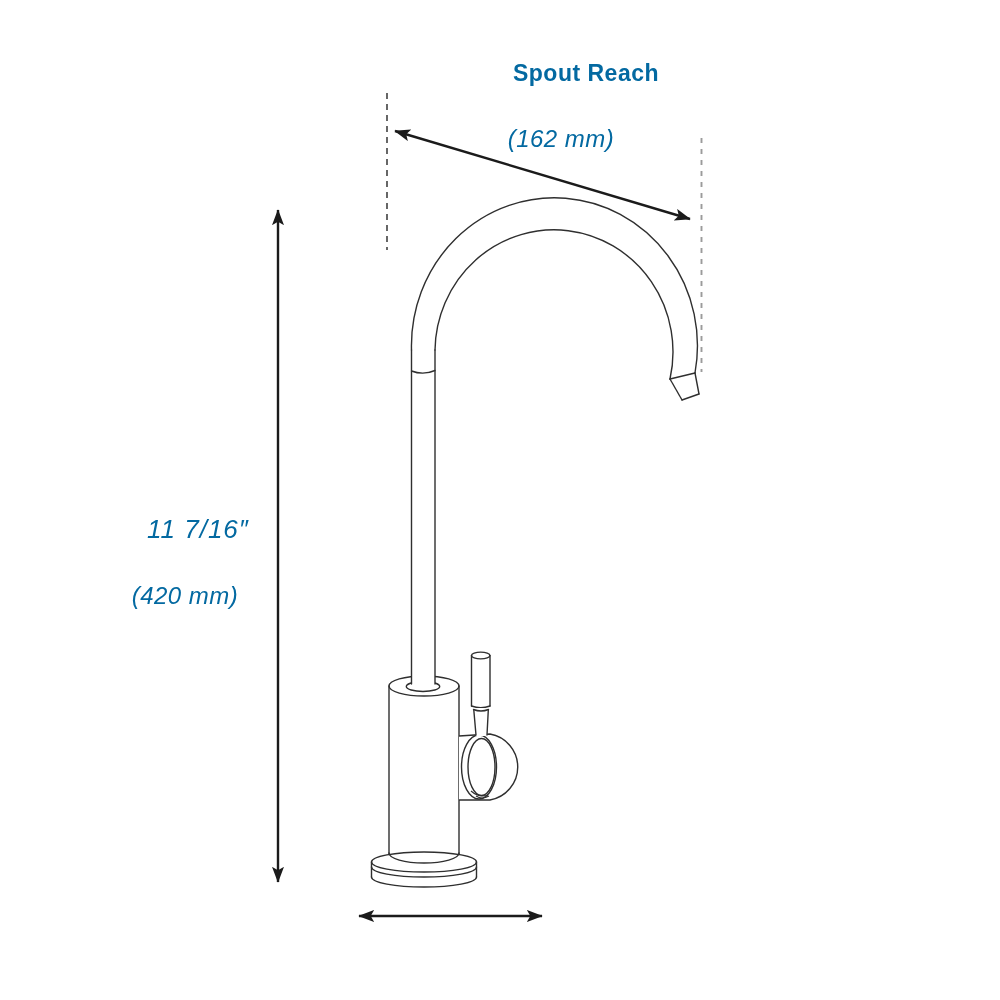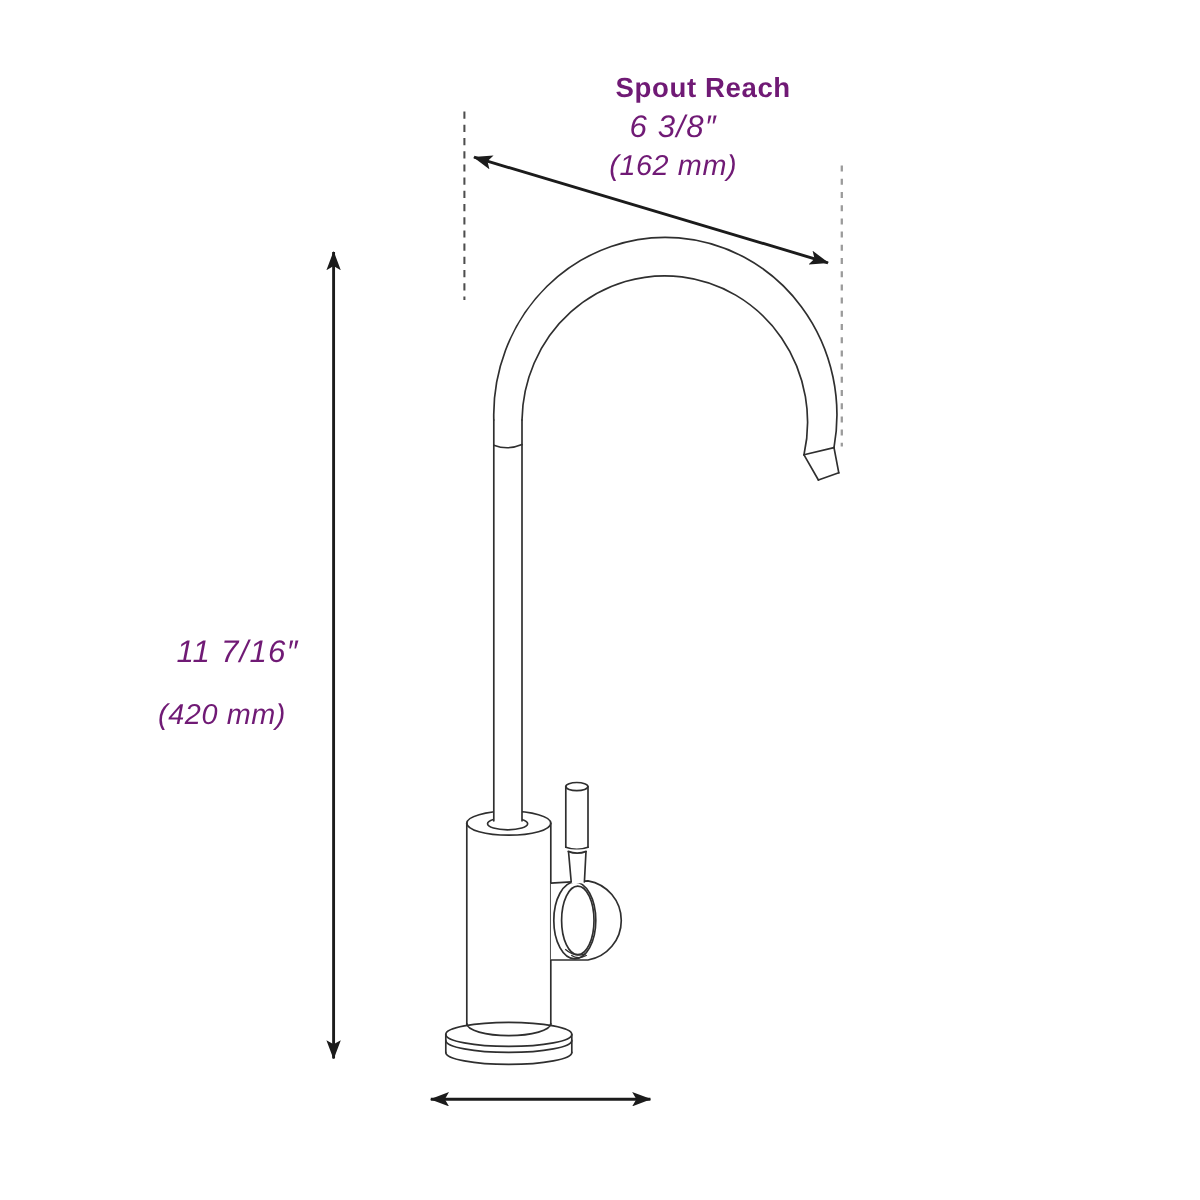--- a/index.html
+++ b/index.html
@@ -1,18 +1,18 @@
 <!DOCTYPE html>
 <html style="--line: #2f2f2f; --arrow: #1b1b1b; --text: #1b1b1b; --dash_dark: #4d4d4d; --dash_light: #9b9b9b; --background: #ffffff;"><head>
 <meta charset="utf-8">
 <style>
   html,body{margin:0;padding:0;background:#fff;}
   .stage{
     position:relative;width:1000px;height:1000px;background:#fff;
-    font-family:"Liberation Sans", sans-serif;color:#701a75;overflow:hidden;border-radius:19px;
+    font-family:"Liberation Sans", sans-serif;color:#0369a1;overflow:hidden;border-radius:19px;
   }
   .stage svg{position:absolute;left:0;top:0;}
   .lbl{position:absolute;width:300px;text-align:center;line-height:1.05;white-space:nowrap;}
   .dim-title{font-weight:700;font-size:23px;letter-spacing:.5px;}
   .dim-in{font-style:italic;font-size:26px;letter-spacing:1px;}
   .dim-mm{font-style:italic;font-size:24px;letter-spacing:.5px;}
 
   .outline{fill:none;stroke:var(--line,#2f2f2f);stroke-width:1.4;stroke-linecap:round;}
   .fillw{fill:#ffffff;stroke:var(--line,#2f2f2f);stroke-width:1.4;}
   .silh{fill:#ffffff;stroke:none;}
@@ -92,20 +92,19 @@
         <path class="outline" d="M389 853 A35 10 0 0 0 459 853"></path>
         <path class="outline" d="M371.5 862 V877"></path>
         <path class="outline" d="M476.5 862 V877"></path>
         <path class="outline" d="M371.5 867 A52.5 10 0 0 0 476.5 867"></path>
         <path class="outline" d="M371.5 877 A52.5 10 0 0 0 476.5 877"></path>
       </g>
     </g>
   </svg>
 
   <div class="lbl dim-title" style="left:436px;top:61px;">Spout Reach</div>
-  <div class="lbl dim-in" style="left:411px;top:92px;">6 3/8″</div>
   <div class="lbl dim-mm" style="left:411px;top:126px;">(162 mm)</div>
 
-  <div class="lbl dim-in" style="left:48px;top:530px;">11 7/16″</div>
+  <div class="lbl dim-in" style="left:48px;top:516px;">11 7/16″</div>
   <div class="lbl dim-mm" style="left:35px;top:583px;">(420 mm)</div>
 
 
 </div>
 
 </body></html>

